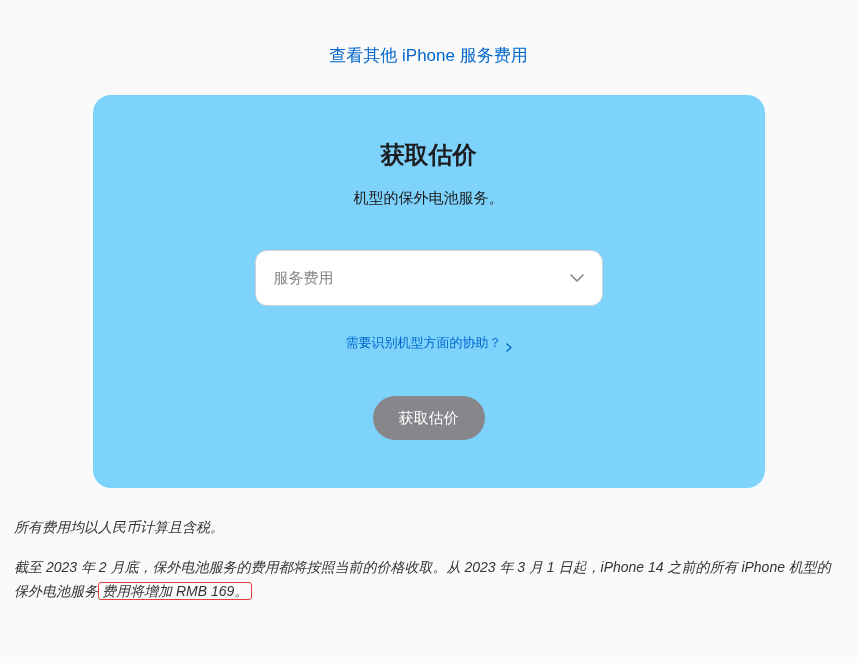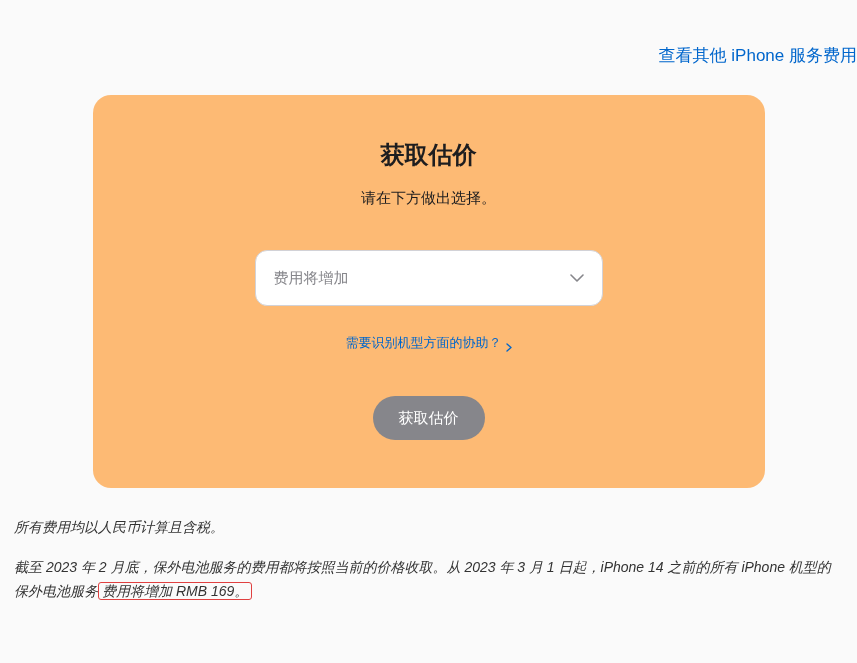--- a/index.html
+++ b/index.html
@@ -8,32 +8,32 @@
       box-sizing: border-box;
     }
     body {
       font-family: -apple-system, BlinkMacSystemFont, "SF Pro Text", "Helvetica Neue", Arial, sans-serif;
       background: #fafafa;
       width: 857px;
       height: 663px;
       overflow: hidden;
     }
     .top-link {
-      text-align: right;
+      text-align: center;
       padding-top: 44px;
       padding-bottom: 28px;
     }
     .top-link a {
       color: #0066cc;
       text-decoration: none;
       font-size: 17px;
       cursor: pointer;
     }
     .card {
-      background: #fdba74;
+      background: #7dd3fc;
       border-radius: 18px;
       width: 672px;
       margin: 0 auto;
       padding: 44px 40px 48px;
       text-align: center;
     }
     .card-title {
       font-size: 24px;
       font-weight: 600;
       color: #1d1d1f;
@@ -120,25 +120,25 @@
   </style>
 </head>
 <body>
 
 <div class="top-link">
   <a>查看其他 iPhone 服务费用</a>
 </div>
 
 <div class="card">
   <h2 class="card-title">获取估价</h2>
-  <p class="card-subtitle">请在下方做出选择。</p>
+  <p class="card-subtitle">机型的保外电池服务。</p>
 
   <div class="select-wrap">
     <div class="select">
-      <span>费用将增加</span>
+      <span>服务费用</span>
       <svg class="chevron" viewBox="0 0 14 8">
         <path d="M1 1 L7 7 L13 1" stroke="#86868b" stroke-width="1.6" fill="none" stroke-linecap="round" stroke-linejoin="round"></path>
       </svg>
     </div>
   </div>
 
 
   <a class="help-link">
     <span>需要识别机型方面的协助？</span>
     <svg class="arrow" viewBox="0 0 6 9">

